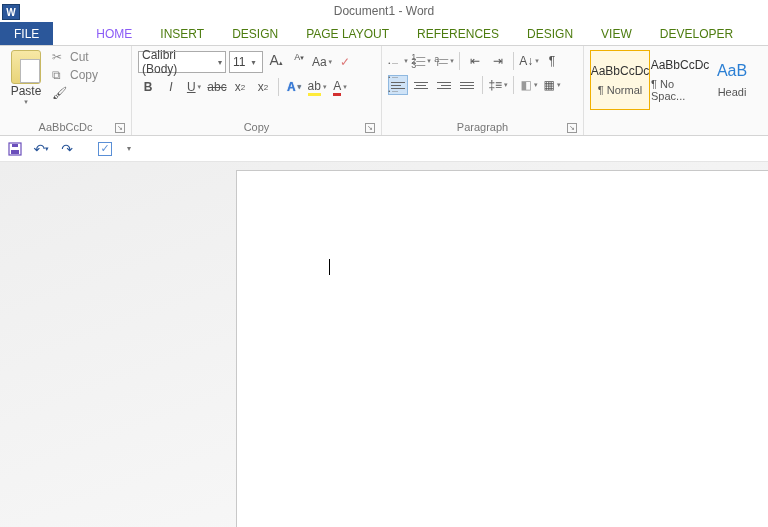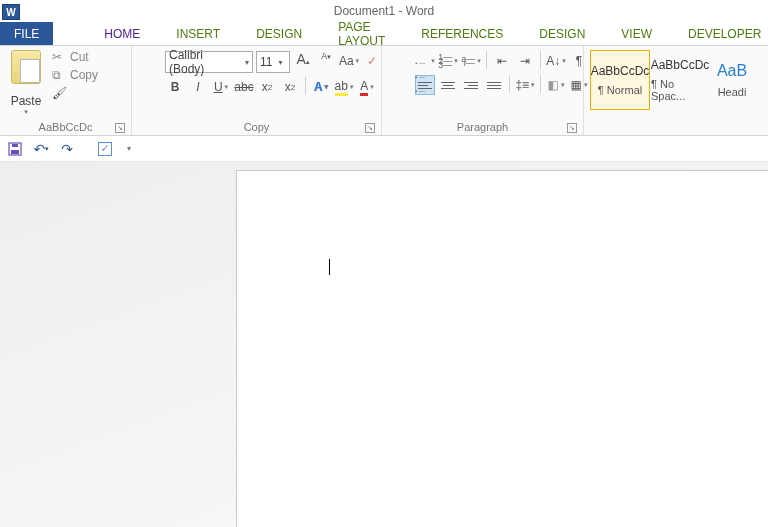--- a/index.html
+++ b/index.html
@@ -1,37 +1,37 @@
 <!DOCTYPE html>
 <html><head>
 <meta charset="utf-8">
 <style>
 * { box-sizing: border-box; margin: 0; padding: 0; font-family: "Segoe UI", Tahoma, sans-serif; }
 body { width: 768px; height: 527px; background: #fff; overflow: hidden; font-size: 12px; color: #444; }
 .title-bar { height: 22px; display: flex; align-items: center; background: #fff; }
 .word-icon { width: 18px; height: 16px; background: #2b579a; color: #fff; font-size: 10px; font-weight: bold; display: flex; align-items: center; justify-content: center; margin: 2px 0 0 2px; border: 1px solid #1a3e6e; }
 .doc-title { flex: 1; text-align: center; font-size: 12px; color: #666; padding-right: 20px; }
-.tabs { height: 24px; display: flex; align-items: stretch; border-bottom: 1px solid #d4d4d4; background: #fff; gap: 8px; }
+.tabs { height: 24px; display: flex; align-items: stretch; border-bottom: 1px solid #d4d4d4; background: #fff; }
 .tab { padding: 4px 14px; font-size: 12px; color: #4d7c0f; cursor: pointer; display: flex; align-items: center; }
 .tab.file { background: #2b579a; color: #fff; position: relative; }
-.tab.active { color: #4c1d95; padding-left: 43px; }
+.tab.active { color: #8b5cf6; padding-left: 43px; }
 .ribbon { height: 90px; background: #fafafa; border-bottom: 1px solid #d4d4d4; display: flex; }
 .group { border-right: 1px solid #e0e0e0; display: flex; flex-direction: column; padding: 2px 6px 0 6px; }
 .group-body { flex: 1; display: flex; align-items: flex-start; }
 .group-label { text-align: center; font-size: 11px; color: #777; padding: 2px 0; position: relative; }
 .dialog-launcher { position: absolute; right: 0; bottom: 2px; width: 10px; height: 10px; border: 1px solid #999; font-size: 7px; line-height: 7px; color: #777; text-align: center; }
 .paste-col { display: flex; flex-direction: column; align-items: center; width: 40px; }
 .paste-icon { width: 30px; height: 34px; background: linear-gradient(#f7e8a6,#e8d47a); border: 1px solid #c8b862; border-radius: 3px; position: relative; margin-top: 2px;}
 .paste-icon::after{content:"";position:absolute;left:8px;top:8px;width:18px;height:22px;background:#fff;border:1px solid #b8b8b8;}
-.paste-label { font-size: 12px; margin-top: 10px; }
+.paste-label { font-size: 12px; margin-top: 0; }
 .clip-btns { display: flex; flex-direction: column; margin-left: 4px; font-size: 12px; color: #888; }
 .clip-btn { display: flex; align-items: center; padding: 2px 2px; gap: 4px; }
 .mini-ic { width: 14px; height: 14px; display:inline-block; }
 .font-group .group-body { flex-direction: column; gap: 4px; padding-top: 3px;}
-.font-row { display: flex; gap: 3px; margin-left: 27px; }
+.font-row { display: flex; align-items: center; gap: 3px; }
 .combo { border: 1px solid #ababab; background: #fff; height: 22px; display: flex; align-items: center; padding: 0 3px; font-size: 12px; }
 .combo .dd { margin-left: 6px; font-size: 8px; color: #666; }
 .btnic { width: 20px; height: 20px; display: flex; align-items: center; justify-content: center; font-size: 12px; color: #555; }
 .btnic.dd-after::after { content:"▾"; font-size:7px; margin-left:2px; color:#777;}
 .para-group .group-body { flex-direction: column; gap: 4px; padding-top: 3px;}
 .styles-group .group-body { gap: 0; padding-top: 2px;}
 .style-box { width: 60px; height: 60px; border: 1px solid transparent; display: flex; flex-direction: column; align-items: center; justify-content: center; font-size: 11px; color: #555; }
 .style-box.selected { border: 1px solid #f0b000; background: #fff8e0; }
 .style-preview { font-size: 12px; color: #333; margin-bottom: 6px;}
 .style-preview.blue { color: #2b7fd4; font-size: 16px;}

